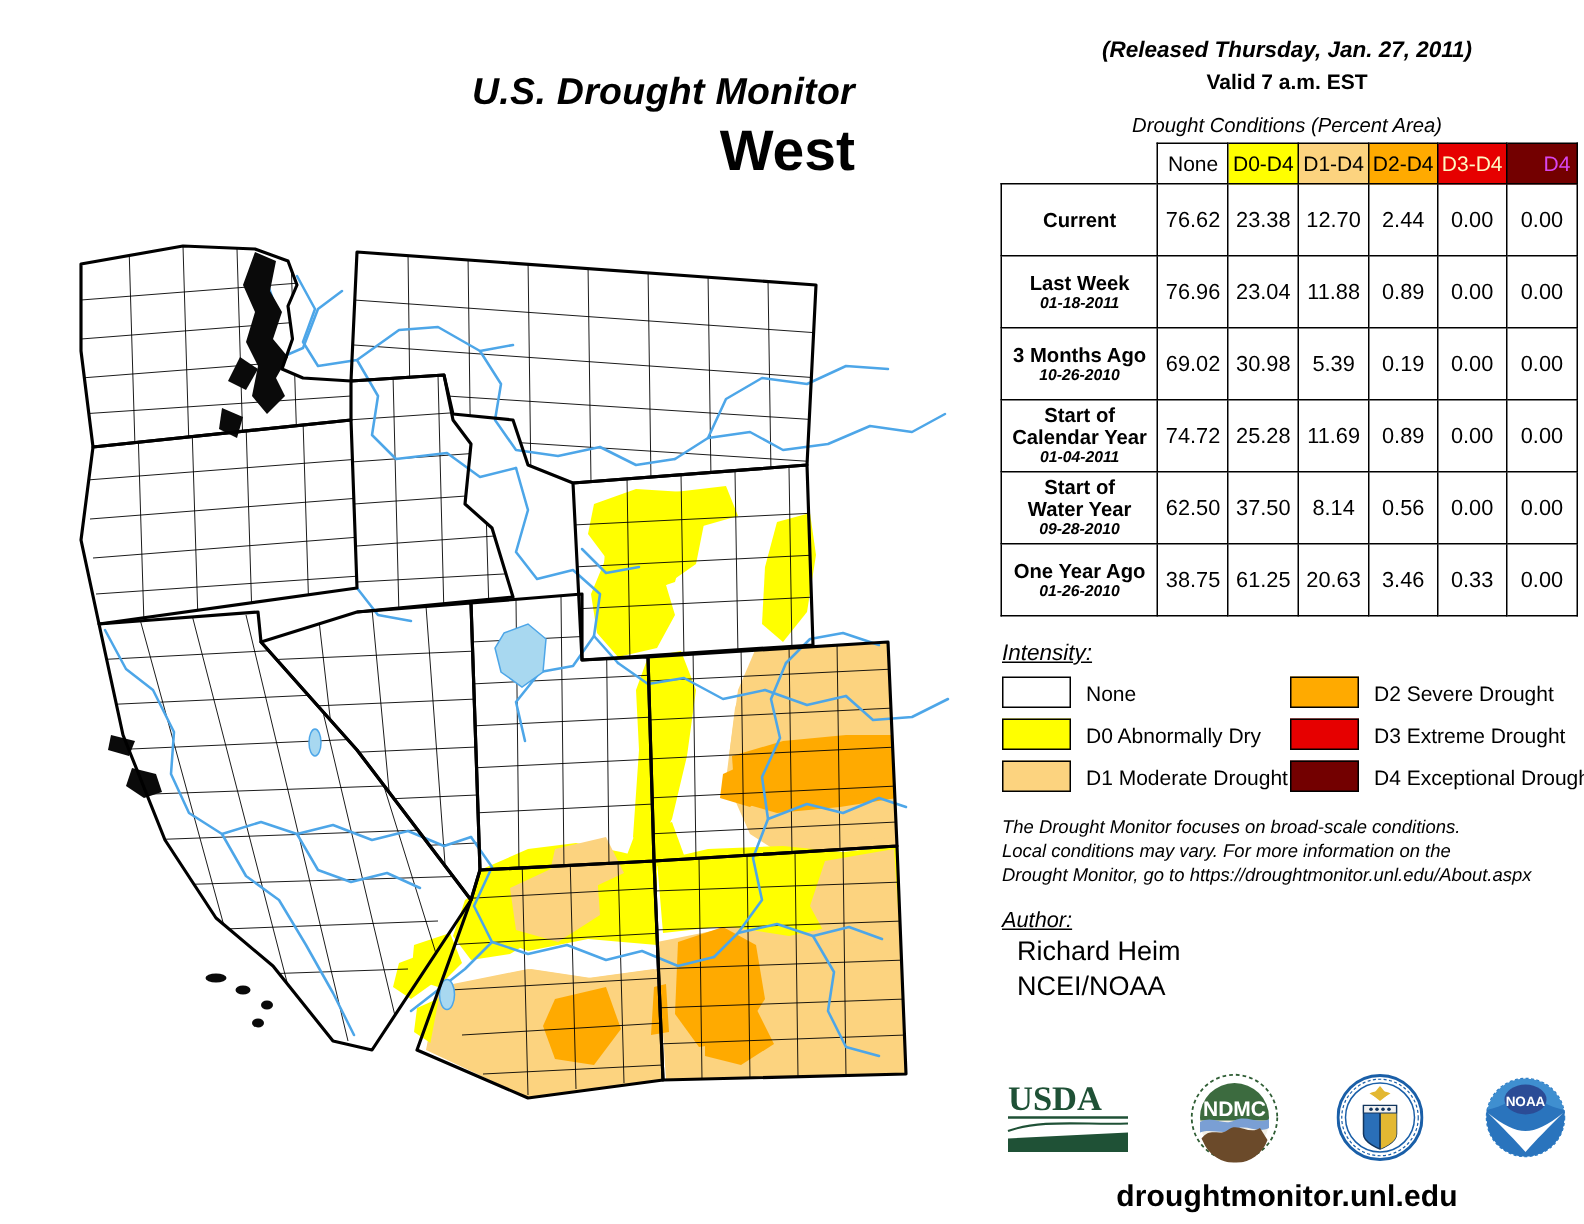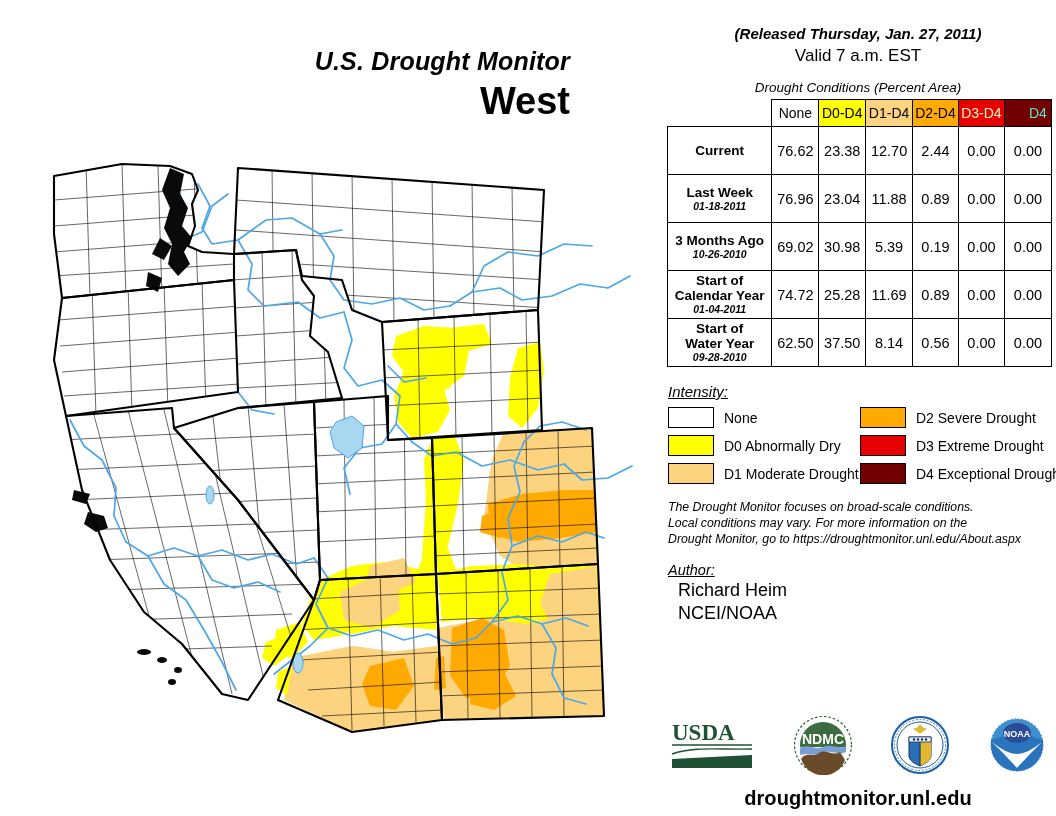--- a/index.html
+++ b/index.html
@@ -18,35 +18,35 @@
   
   #map-panel{position:absolute;left:52px;top:160px;width:610px;height:625px;}
   #map-svg{display:block;width:610px;height:625px;}
 
   
   #right-panel{position:absolute;left:664px;top:22px;width:388px;height:790px;}
 
   #date-block{text-align:center;width:388px;}
   #issue-date{font-size:26px;font-weight:bold;letter-spacing:.2px;}
   #release-date{font-size:15px;font-weight:bold;font-style:italic;margin-top:3px;}
-  #valid-time{font-size:17px;font-weight:normal;margin-top:4px;}
+  #valid-time{font-size:14px;font-weight:bold;margin-top:4px;}
 
   #table-caption{font-size:13.5px;font-style:italic;text-align:center;margin-top:14px;width:388px;}
 
   
   #drought-table{border-collapse:collapse;margin-top:4px;margin-left:3px;table-layout:fixed;}
   #drought-table td,#drought-table th{border:1.3px solid #000;text-align:center;vertical-align:middle;font-size:13px;padding:0;}
   #drought-table .corner-cell{border:none;width:100px;height:26px;}
   #drought-table thead th{height:26px;font-weight:normal;font-size:14px;}
   #drought-table .hdr-none{background:#ffffff;color:#000;}
   #drought-table .hdr-d0{background:#ffff00;color:#000;}
   #drought-table .hdr-d1{background:#fcd37f;color:#000;}
   #drought-table .hdr-d2{background:#ffaa00;color:#000;}
   #drought-table .hdr-d3{background:#e60000;color:#fef9c3;}
-  #drought-table .hdr-d4{background:#730000;color:#5eead4;padding-left:20px;}
+  #drought-table .hdr-d4{background:#730000;color:#d946ef;padding-left:20px;}
   #drought-table td.val{width:47px;height:43px;font-size:14.5px;}
   #drought-table td.rowlabel{width:100px;height:43px;padding:2px 4px;line-height:1.12;}
   .rl-name{font-weight:bold;font-size:13.5px;display:block;}
   .rl-date{font-style:italic;font-weight:bold;font-size:10.5px;display:block;margin-top:1px;}
 
   
   #intensity-section{margin-top:16px;margin-left:4px;}
   #intensity-heading{font-size:15px;font-style:italic;text-decoration:underline;font-weight:normal;}
   #legend-grid{margin-top:7px;display:grid;grid-template-columns:192px 192px;row-gap:7px;}
   .legend-item{display:flex;align-items:center;}
@@ -380,20 +380,32 @@
             <td class="rowlabel">
               <span class="rl-name">Start of</span>
               <span class="rl-name">Water Year</span>
               <span class="rl-date">09-28-2010</span>
             </td>
             <td class="val">62.50</td>
             <td class="val">37.50</td>
             <td class="val">8.14</td>
             <td class="val">0.56</td>
             <td class="val">0.00</td>
+            <td class="val">0.00</td>
+          </tr>
+          <tr>
+            <td class="rowlabel">
+              <span class="rl-name">One Year Ago</span>
+              <span class="rl-date">01-26-2010</span>
+            </td>
+            <td class="val">38.75</td>
+            <td class="val">61.25</td>
+            <td class="val">20.63</td>
+            <td class="val">3.46</td>
+            <td class="val">0.33</td>
             <td class="val">0.00</td>
           </tr>
         </tbody>
     </table>
 
     <div id="intensity-section">
       <div id="intensity-heading">Intensity:</div>
       <div id="legend-grid">
           <div class="legend-item">
             <span class="legend-swatch" style="background: rgb(255, 255, 255);"></span>

